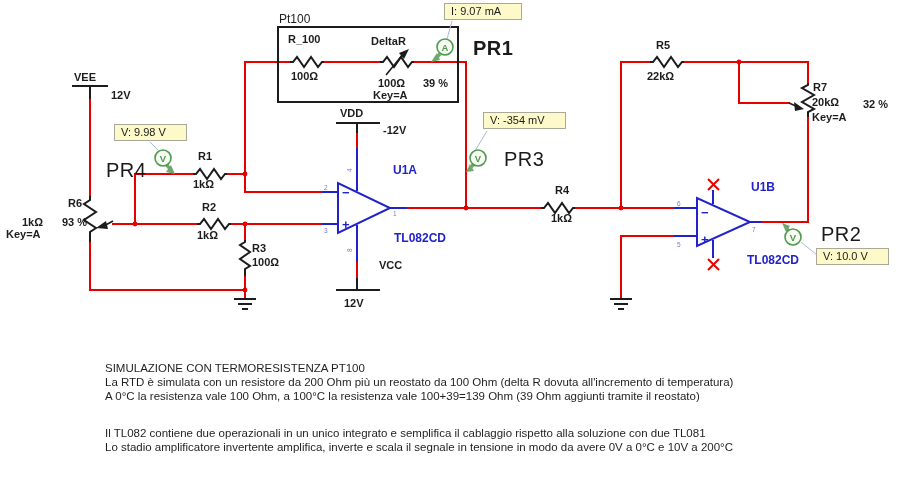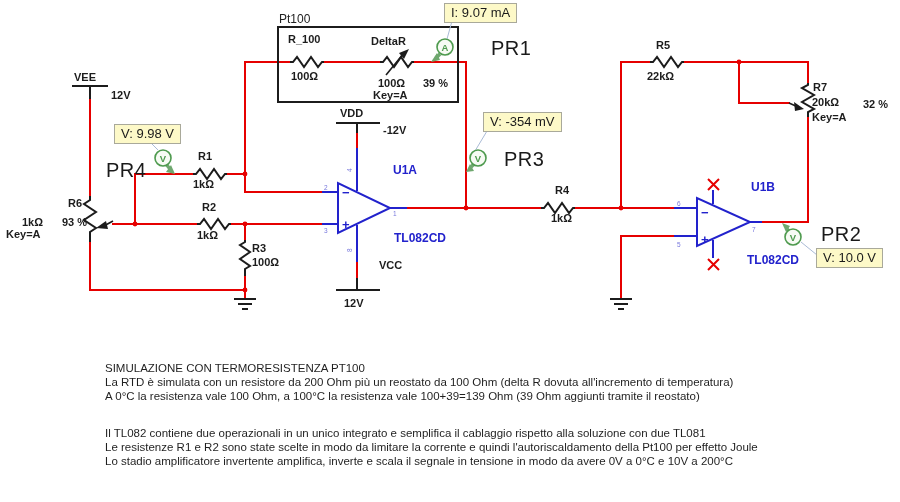--- a/index.html
+++ b/index.html
@@ -6,21 +6,21 @@
   #canvas{position:relative;width:900px;height:502px;background:#ffffff;overflow:hidden;
           font-family:"Liberation Sans", sans-serif;}
   svg text{font-family:"Liberation Sans", sans-serif;}
   .clabel{font-size:11px;font-weight:bold;fill:#1c1c1c;}
   .boxlabel{font-size:12px;font-weight:normal;fill:#222;}
   .bluelabel{font-size:12px;font-weight:bold;fill:#2222cc;}
   .pinnum{font-size:6.5px;fill:#7777dd;font-weight:normal;}
   .opsign{font-size:13px;font-weight:bold;fill:#2222cc;}
   .probeletter{font-size:9.5px;font-weight:bold;fill:#4e9a4e;}
   .probe-box{position:absolute;background:#fdf9c8;border:1px solid #a9a99a;
-             font-size:13px;color:#1a1a1a;padding:1px 6px 2px 6px;white-space:nowrap;}
+             font-size:11px;color:#1a1a1a;padding:1px 20px 2px 6px;white-space:nowrap;}
   .pr-label{position:absolute;font-size:20px;color:#1a1a1a;font-weight:500;
             letter-spacing:0.5px;white-space:nowrap;}
   .notes{position:absolute;left:105px;top:361px;width:795px;font-size:11.5px;
          line-height:14px;color:#1f1f1f;}
   .notes .para2{margin-top:23px;}
   .notes div{white-space:nowrap;}
 </style>
 </head>
 <body>
 
@@ -206,38 +206,37 @@
     <path d="M801,242 L817,255" stroke="#aabbd6" stroke-width="1" fill="none"></path>
     <path d="M789,231 L786,228" stroke="#6fa86f" stroke-width="3.5" fill="none"></path>
     <polygon points="782,223 790,226 786,232" fill="#6fa86f"></polygon>
     <circle cx="793" cy="237" r="8" fill="#f7fbf4" stroke="#4e9a4e" stroke-width="1.6"></circle>
     <text class="probeletter" x="793" y="240.5" text-anchor="middle">V</text>
   </g>
 </svg>
 
 
 <div class="probe-box" style="left:444px;top:3px;">I: 9.07 mA</div>
-<div class="pr-label" style="left:491px;top:37px;">PR1</div>
+<div class="pr-label" style="left:473px;top:37px;font-weight:bold;">PR1</div>
 
 <div class="probe-box" style="left:114px;top:124px;">V: 9.98 V</div>
 <div class="pr-label" style="left:106px;top:159px;">PR4</div>
 
 <div class="probe-box" style="left:483px;top:112px;">V: -354 mV</div>
 <div class="pr-label" style="left:504px;top:148px;">PR3</div>
 
 <div class="probe-box" style="left:816px;top:248px;">V: 10.0 V</div>
 <div class="pr-label" style="left:821px;top:223px;">PR2</div>
 
 
 <div class="notes">
   <div class="para1">
     <div>SIMULAZIONE CON TERMORESISTENZA PT100</div>
     <div>La RTD è simulata con un resistore da 200 Ohm più un reostato da 100 Ohm (delta R dovuta all'incremento di temperatura)</div>
     <div>A 0°C la resistenza vale 100 Ohm, a 100°C la resistenza vale 100+39=139 Ohm (39 Ohm aggiunti tramite il reostato)</div>
   </div>
   <div class="para2">
     <div>Il TL082 contiene due operazionali in un unico integrato e semplifica il cablaggio rispetto alla soluzione con due TL081</div>
-    <div>Le resistenze R1 e R2 sono state scelte in modo da limitare la corrente e quindi l'autoriscaldamento della Pt100 per effetto Joule</div>
     <div>Lo stadio amplificatore invertente amplifica, inverte e scala il segnale in tensione in modo da avere 0V a 0°C e 10V a 200°C</div>
   </div>
 </div>
 
 </div>
 
 </body></html>

